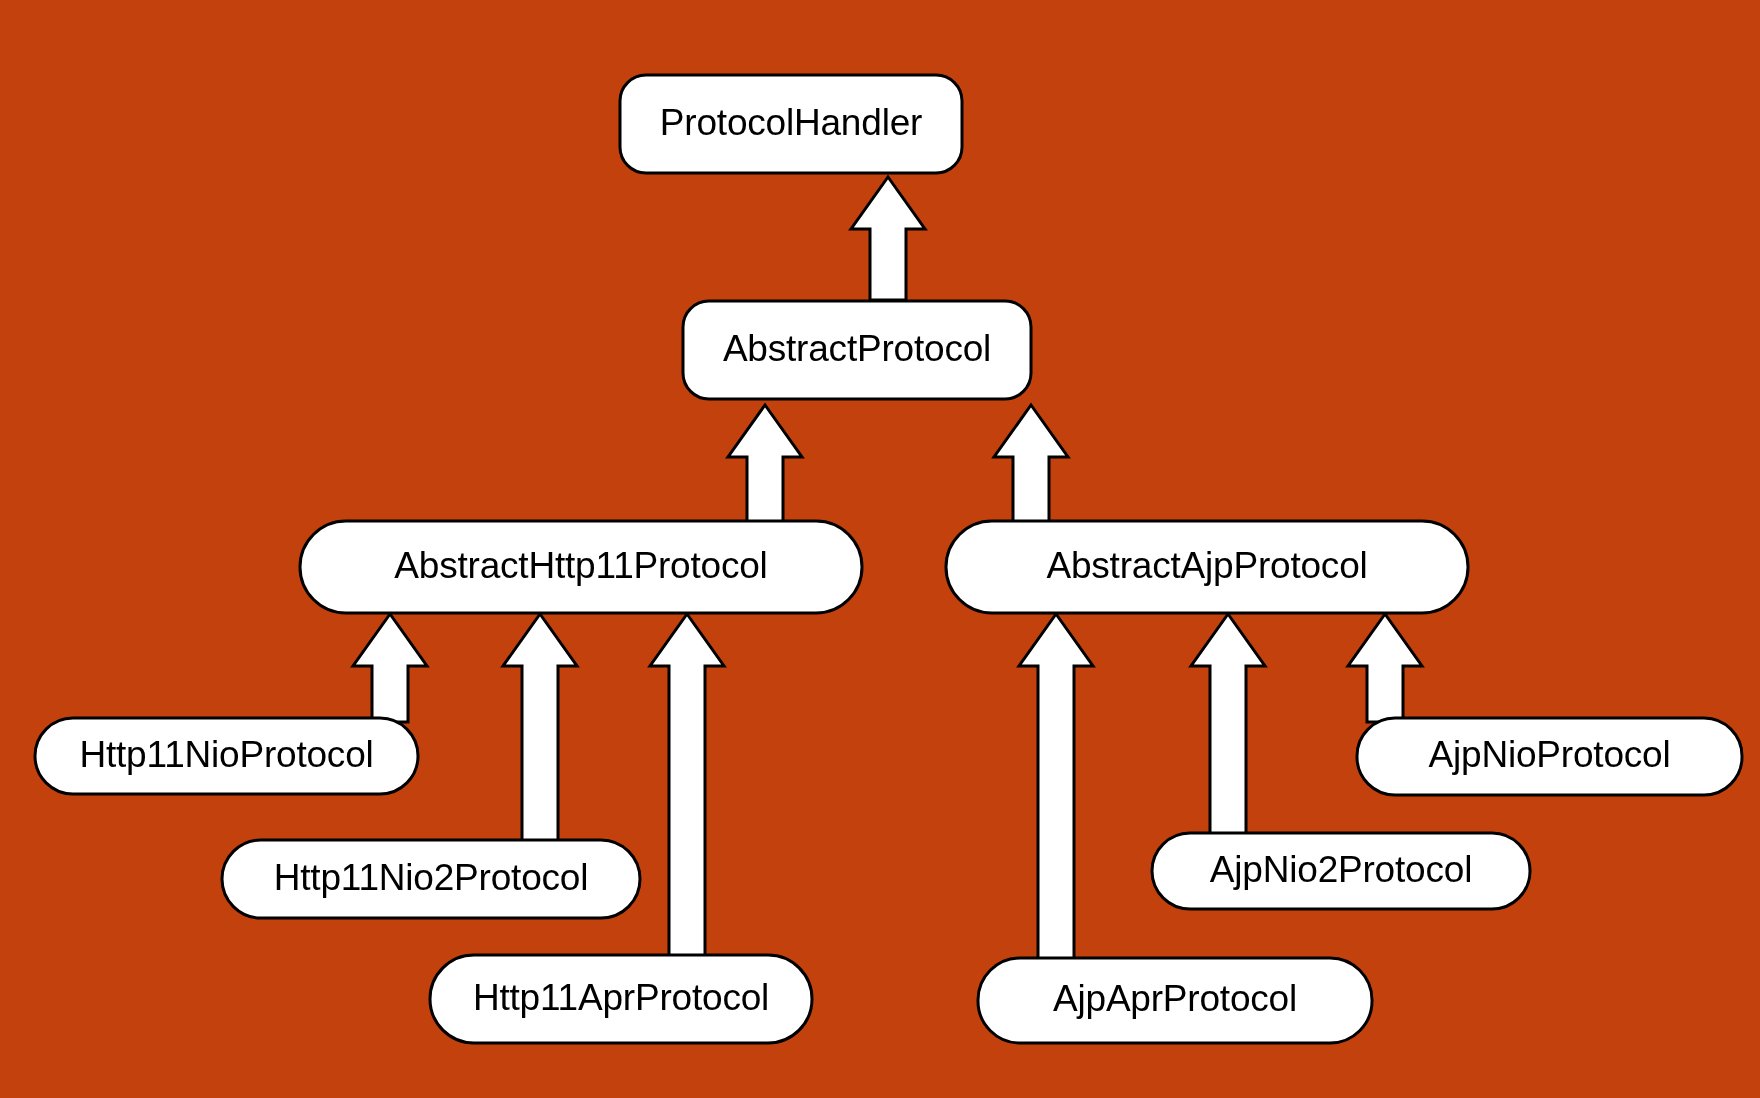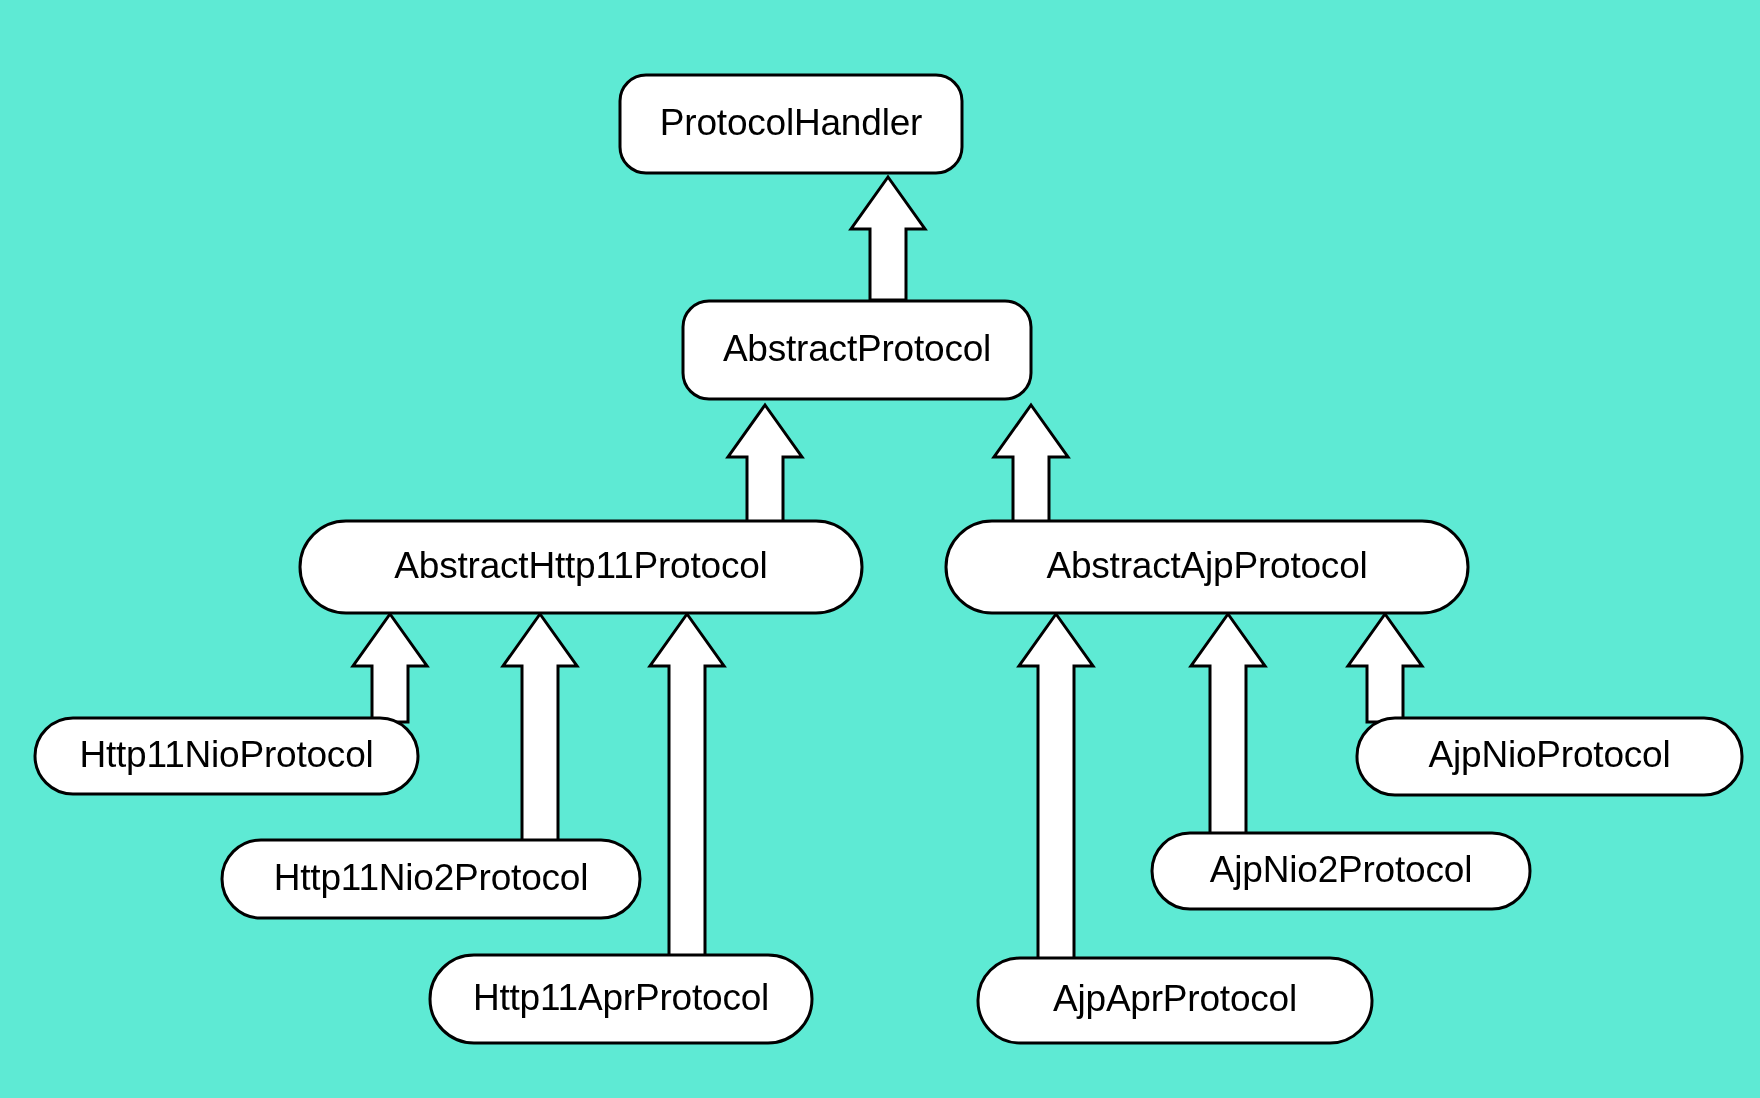--- a/index.html
+++ b/index.html
@@ -11,21 +11,21 @@
   body {
     width: 1760px;
     height: 1098px;
     overflow: hidden;
     font-family: "Liberation Sans", sans-serif;
   }
   #diagram-root {
     position: relative;
     width: 1760px;
     height: 1098px;
-    background: #5eead4;
+    background: #c2410c;
   }
   svg#hierarchy-svg {
     display: block;
     width: 1760px;
     height: 1098px;
   }
   .node-box {
     fill: #ffffff;
     stroke: #000000;
     stroke-width: 3;

